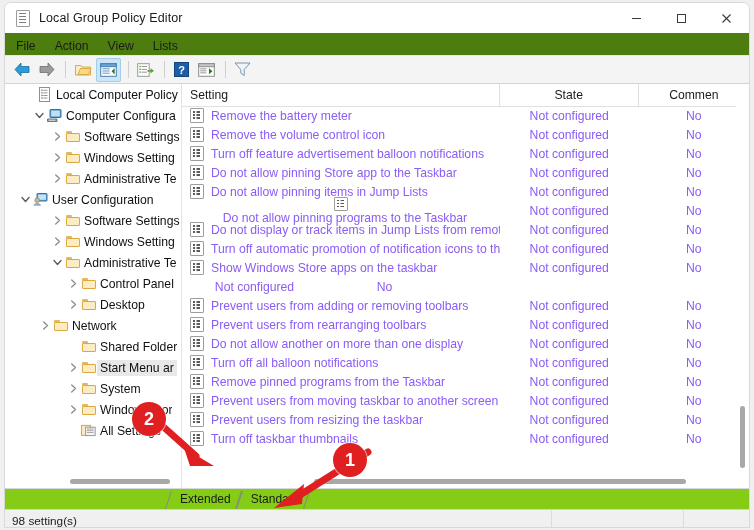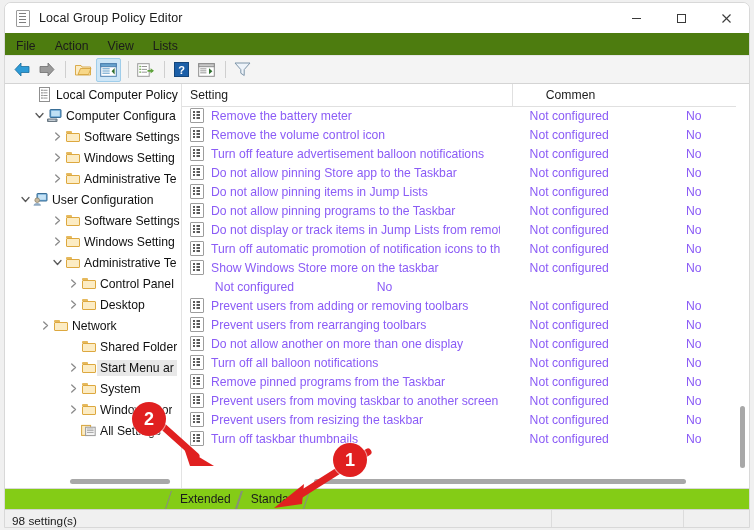--- a/index.html
+++ b/index.html
@@ -709,20 +709,21 @@
             </div>
           </div>
         <div class="hscroll">
           <div class="hthumb" style="left:52px; width:100px;"></div>
         </div>
       </div>
 
       <div class="list-pane">
         <div class="list-header">
           <div class="lh-cell setting" style="width:331px;">Setting</div>
+          <div class="lh-cell" style="width:145px;">State</div>
           <div class="lh-cell" style="width:115px; border-right:none;">Commen</div>
         </div>
 
         <div class="rows" id="rows">
             <div class="row">
               <div class="c-setting" style="width: 331px;">
                 <span class="pol-icon"></span>
                 <span>Remove the battery meter</span>
               </div>
               <div class="c-state" style="width: 145px;">Not configured</div>
@@ -754,21 +755,21 @@
             </div>
             <div class="row">
               <div class="c-setting" style="width: 331px;">
                 <span class="pol-icon"></span>
                 <span>Do not allow pinning items in Jump Lists</span>
               </div>
               <div class="c-state" style="width: 145px;">Not configured</div>
               <div class="c-comment" style="width: 115px;">No</div>
             </div>
             <div class="row">
-              <div class="c-setting" style="width: 331px;">
+              <div class="c-setting" style="width: 331px; flex-direction: column;">
                 <span class="pol-icon"></span>
                 <span>Do not allow pinning programs to the Taskbar</span>
               </div>
               <div class="c-state" style="width: 145px;">Not configured</div>
               <div class="c-comment" style="width: 115px;">No</div>
             </div>
             <div class="row">
               <div class="c-setting" style="width: 331px;">
                 <span class="pol-icon"></span>
                 <span>Do not display or track items in Jump Lists from remote loca...</span>
@@ -780,21 +781,21 @@
               <div class="c-setting" style="width: 331px;">
                 <span class="pol-icon"></span>
                 <span>Turn off automatic promotion of notification icons to the ta...</span>
               </div>
               <div class="c-state" style="width: 145px;">Not configured</div>
               <div class="c-comment" style="width: 115px;">No</div>
             </div>
             <div class="row">
               <div class="c-setting" style="width: 331px;">
                 <span class="pol-icon"></span>
-                <span>Show Windows Store more on the taskbar</span>
+                <span>Show Windows Store apps on the taskbar</span>
               </div>
               <div class="c-state" style="width: 145px;">Not configured</div>
               <div class="c-comment" style="width: 115px;">No</div>
             </div>
             <div class="row">
               <div class="c-state" style="width: 145px;">Not configured</div>
               <div class="c-comment" style="width: 115px;">No</div>
             </div>
             <div class="row">
               <div class="c-setting" style="width: 331px;">

